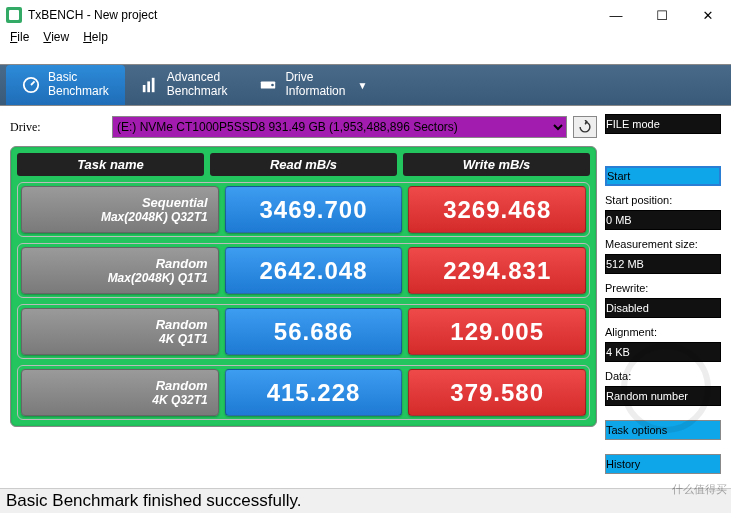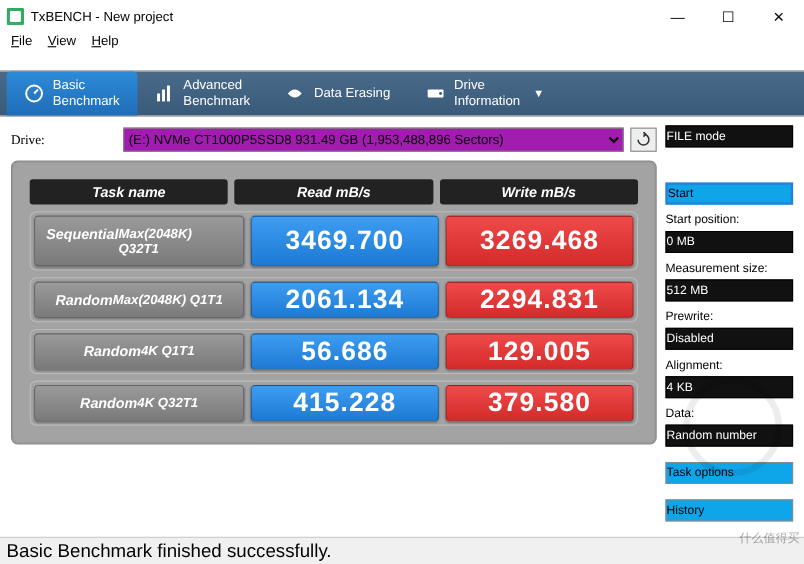--- a/index.html
+++ b/index.html
@@ -24,27 +24,27 @@
 
 .body { padding: 10px 10px 4px 10px; display: flex; gap: 8px; }
 .left { flex: 1; }
 .right { width: 116px; display: flex; flex-direction: column; gap: 4px; margin-top:-2px;}
 
 .driverow { display: flex; align-items: center; gap: 6px; margin-bottom: 8px; }
 .driverow .lbl { font-size: 12px; width: 96px; font-family: Liberation Serif, serif; }
 .driverow select { flex: 1; font-size: 12px; height: 22px; border:1px solid #888; background:#a21caf;}
 .driverow .refresh { width: 24px; height: 22px; border:1px solid #888; background:#eee; display:flex; align-items:center; justify-content:center; font-size:13px;}
 
-.panel { background: #a3a3a3; border: 1px solid #888; border-radius: 6px; padding: 16px; box-shadow: inset 0 0 2px rgba(0,0,0,.2);}
+.panel { background: #22c55e; border: 1px solid #888; border-radius: 6px; padding: 6px; box-shadow: inset 0 0 2px rgba(0,0,0,.2);}
 .headrow { display: flex; gap: 6px; margin-bottom: 6px; }
 .headcell { flex: 1; background: #222; color: #fff; font-style: italic; font-weight: 600; font-size: 13px; text-align: center; padding: 4px 0; border-radius: 3px; }
 
 .benchrow { display: flex; gap: 6px; margin-bottom: 6px; border:1px solid #bbb; border-radius:6px; padding:3px;}
 .benchrow:last-child { margin-bottom: 0; }
-.taskcell { flex: 1; background: linear-gradient(#9a9a9a, #7a7a7a); color: #fff; border-radius: 4px; padding: 8px 10px; display:flex; justify-content:center; border:1px solid #666; box-shadow: 0 1px 2px rgba(0,0,0,.3);}
+.taskcell { flex: 1; background: linear-gradient(#9a9a9a, #7a7a7a); color: #fff; border-radius: 4px; padding: 8px 10px; display:flex; flex-direction:column; justify-content:center; border:1px solid #666; box-shadow: 0 1px 2px rgba(0,0,0,.3); text-align: right;}
 .taskcell .t1 { font-weight: 700; font-style: italic; font-size: 13px; }
 .taskcell .t2 { font-weight: 600; font-style: italic; font-size: 12px; }
 .valcell { flex: 1; border-radius: 4px; display: flex; align-items: center; justify-content: center; font-family: "Arial Black", Arial, sans-serif; font-weight: 900; font-size: 24px; letter-spacing: 1px; color: #fff; border:1px solid rgba(0,0,0,.3); box-shadow: 0 1px 2px rgba(0,0,0,.3);}
 .valcell.read { background: linear-gradient(#3d9df0, #1e7ad4); }
 .valcell.write { background: linear-gradient(#ef4a4a, #d42a2a); }
 
 .rbtn { background: #111; color: #fff; font-size: 11px; text-align: left; padding: 3px 0; border: 1px solid #000; cursor: pointer; }
 .rbtn.light { background:#0ea5e9; color:#000; border:1px solid #888; }
 .rlabel { font-size: 11px; margin-top: 4px; }
 
@@ -88,26 +88,20 @@
   <div class="tab">
     <svg class="ticon" viewBox="0 0 20 20">
         <rect x="2" y="10" width="3" height="8" fill="#fff"></rect>
         <rect x="7" y="6" width="3" height="12" fill="#fff"></rect>
         <rect x="12" y="2" width="3" height="16" fill="#fff"></rect>
       </svg>
     <div class="tlabel">Advanced<br>Benchmark</div>
   </div>
   <div class="tab">
     <svg class="ticon" viewBox="0 0 20 20">
-        <path d="M3 10 Q10 2 17 10 Q10 18 3 10" fill="#fff"></path>
-      </svg>
-    <div class="tlabel">Data Erasing</div>
-  </div>
-  <div class="tab">
-    <svg class="ticon" viewBox="0 0 20 20">
         <rect x="2" y="6" width="16" height="8" rx="1" fill="#fff"></rect>
         <circle cx="15" cy="10" r="1.5" fill="#3a5a7a"></circle>
       </svg>
     <div class="tlabel">Drive<br>Information</div>
     <span class="arrow">▼</span>
   </div>
 </div>
 
 <div class="body">
   <div class="left">
@@ -137,21 +131,21 @@
             <div class="t2">Max(2048K) Q32T1</div>
           </div>
         <div class="valcell read">3469.700</div>
         <div class="valcell write">3269.468</div>
       </div>
       <div class="benchrow">
         <div class="taskcell">
             <div class="t1">Random</div>
             <div class="t2">Max(2048K) Q1T1</div>
           </div>
-        <div class="valcell read">2061.134</div>
+        <div class="valcell read">2642.048</div>
         <div class="valcell write">2294.831</div>
       </div>
       <div class="benchrow">
         <div class="taskcell">
             <div class="t1">Random</div>
             <div class="t2">4K Q1T1</div>
           </div>
         <div class="valcell read">56.686</div>
         <div class="valcell write">129.005</div>
       </div>

